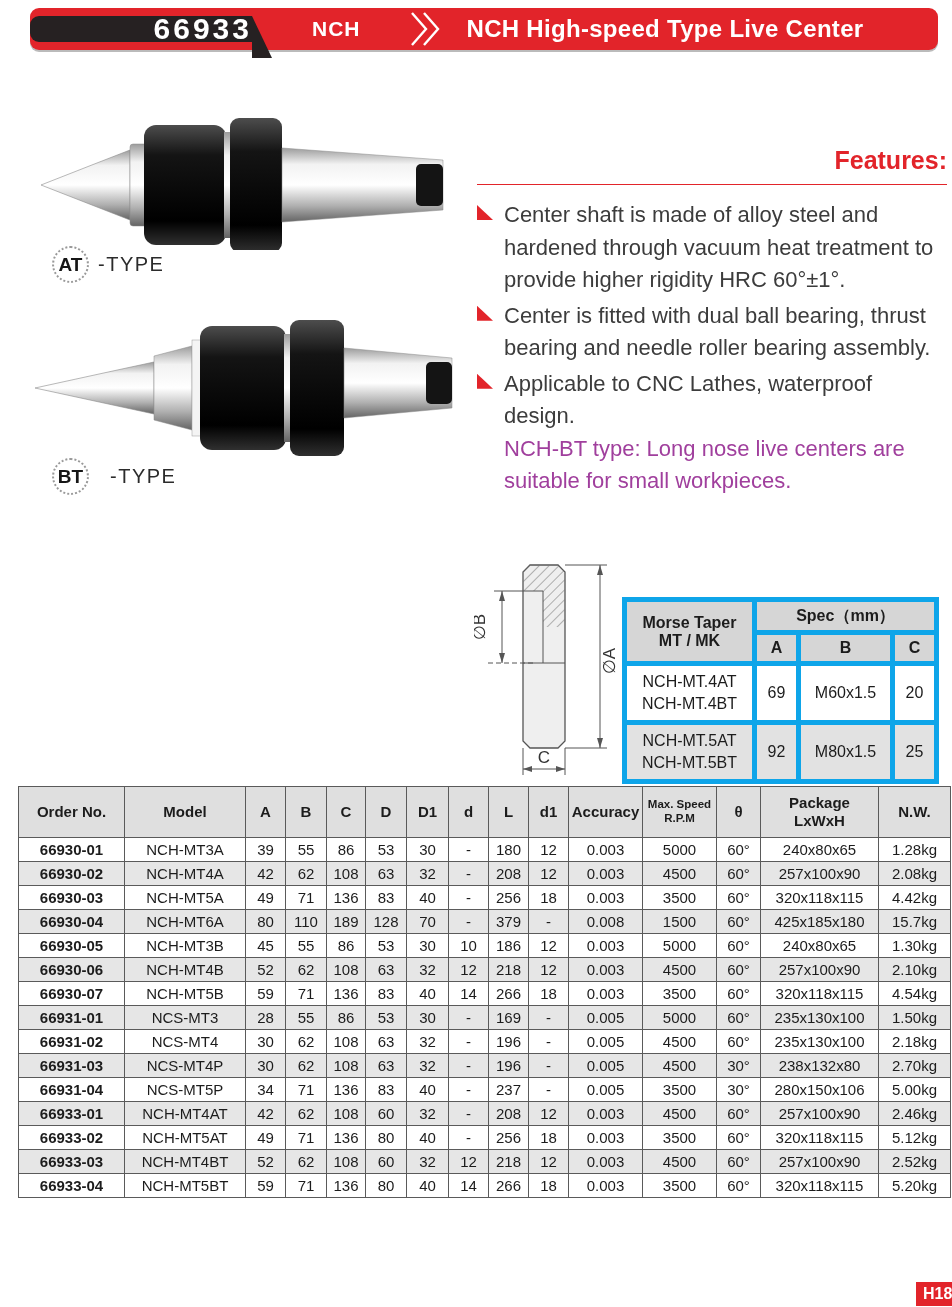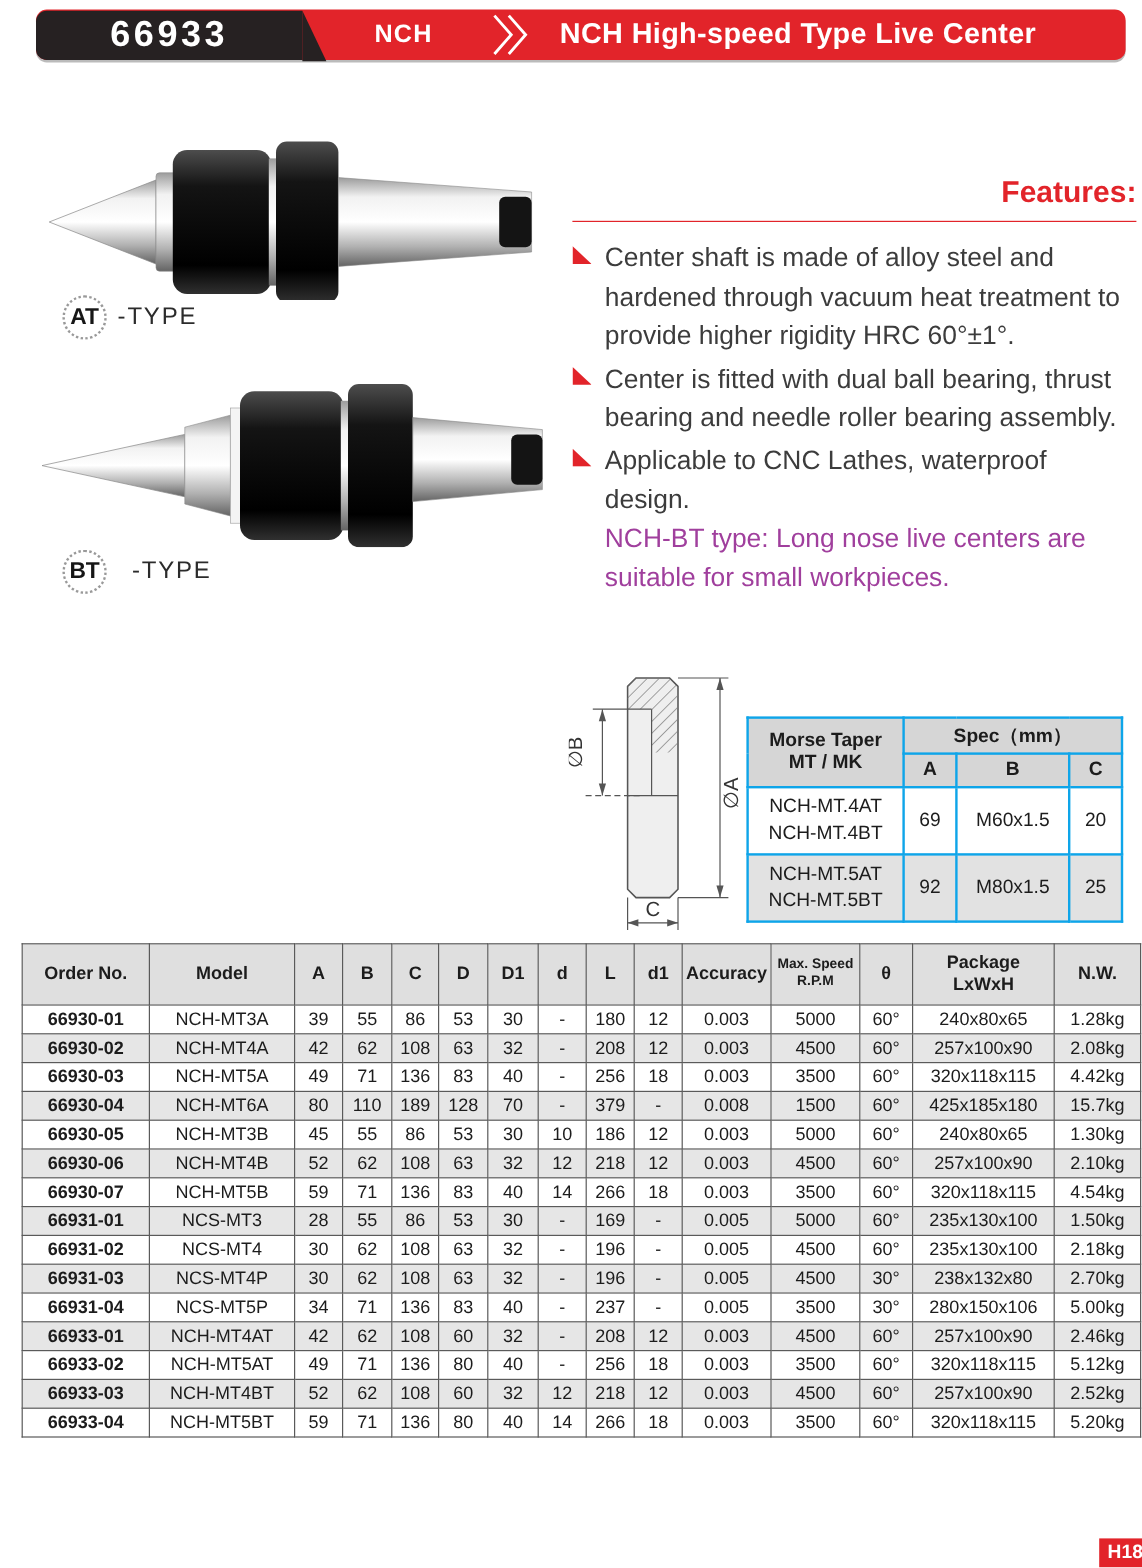--- a/index.html
+++ b/index.html
@@ -8,22 +8,22 @@
     font-family:"Liberation Sans", sans-serif; color:#1c1c1c; overflow:hidden;
   }
 
   
   .header-bar {
     position:absolute; left:30px; top:8px; width:908px; height:42px;
     background:#e2242a; border-radius:9px; display:flex; align-items:center;
     box-shadow:0 2px 0 rgba(60,60,60,.35);
   }
   .order-badge {
-    position:relative; width:222px; height:41px; background:#262122;
-    border-radius:9px 0 0 9px; display:flex; align-items:center; justify-content:center;
+    position:relative; width:222px; height:26px; background:#262122;
+    border-radius:9px 0 0 9px; display:flex; align-items:center; justify-content:flex-end;
   }
   .order-badge::after {
     content:""; position:absolute; right:-20px; top:0; width:0; height:0;
     border-bottom:42px solid #262122; border-right:20px solid transparent;
   }
   .order-badge span { color:#fff; font-size:30px; font-weight:bold; letter-spacing:3px; }
   .brand-label { margin-left:60px; color:#fff; font-size:21px; font-weight:bold; letter-spacing:1px; }
   .chevron { margin-left:48px; flex:0 0 auto; }
   .header-title { margin-left:24px; color:#fff; font-size:24px; font-weight:bold; letter-spacing:.3px; }
 
@@ -54,21 +54,21 @@
 
   
   .dim-diagram { position:absolute; left:474px; top:551px; }
 
   
   .spec-table {
     position:absolute; left:622px; top:597px; width:312px;
     border-collapse:collapse; table-layout:fixed; font-size:16px;
   }
   .spec-table th, .spec-table td {
-    border:2px solid #0ea5e9; text-align:center; vertical-align:middle; padding:0;
+    border:5px solid #0ea5e9; text-align:center; vertical-align:middle; padding:0;
   }
   .spec-table th { background:#d6d6d6; font-weight:bold; }
   .spec-table .pre { white-space:pre-line; }
   .spec-table .hdr-row1 th { height:28px; }
   .spec-table .hdr-row2 th { height:26px; }
   .spec-table .data-row td { height:54px; font-size:16px; }
   .spec-table .model-cell { font-size:15.5px; line-height:1.35; }
   .spec-table .alt td { background:#e2e2e2; }
 
   

